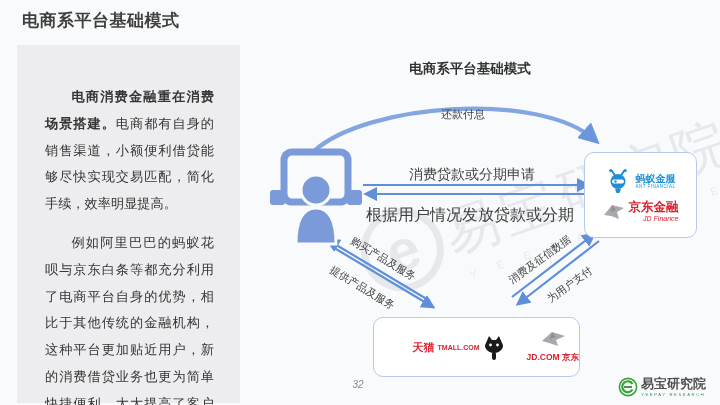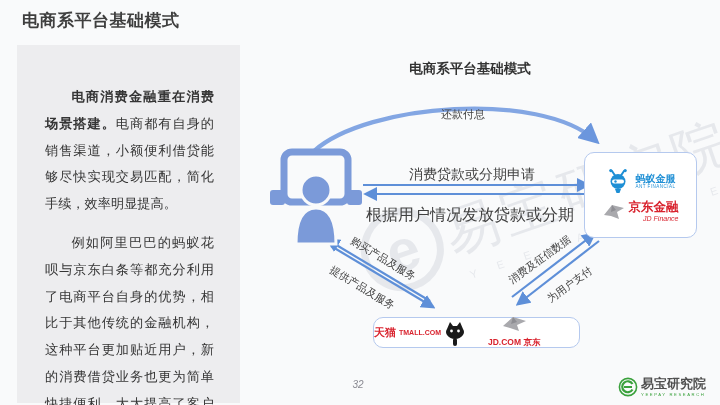--- a/index.html
+++ b/index.html
@@ -21,21 +21,21 @@
   svg text{font-family:"Liberation Sans","DejaVu Sans",sans-serif;}
   .arrow-label{font-size:10.5px;color:#414141;text-align:center;white-space:nowrap;}
   .rot{transform-origin:center center;}
   .box{background:#fff;border:1.5px solid #b5c9ee;border-radius:10px;box-sizing:border-box;}
   .finance-box{left:584px;top:152px;width:113px;height:86px;display:flex;flex-direction:column;justify-content:center;align-items:center;gap:7px;}
   .logo-row{display:flex;align-items:center;gap:4px;}
   .ant-name{font-size:10px;font-weight:bold;color:#1e8fd5;line-height:1.1;}
   .ant-sub{font-size:4.5px;color:#1e8fd5;letter-spacing:.5px;}
   .jdf-name{font-size:12.5px;font-weight:bold;color:#d9232e;line-height:1.1;}
   .jdf-sub{font-size:7px;color:#d9232e;text-align:right;font-style:italic;}
-  .platform-box{left:373px;top:317px;width:207px;height:31px;display:flex;align-items:center;justify-content:flex-start;gap:22px;}
+  .platform-box{left:373px;top:317px;width:207px;height:60px;display:flex;align-items:center;justify-content:flex-end;gap:22px;}
   .tmall-group{display:flex;align-items:center;gap:3px;}
   .tmall-name{font-size:11px;font-weight:bold;color:#d9232e;}
   .tmall-sub{font-size:7px;font-weight:bold;color:#d9232e;}
   .jd-group{display:flex;flex-direction:column;align-items:center;gap:5px;}
   .jd-name{font-size:8.5px;font-weight:bold;color:#d9232e;white-space:nowrap;}
   
   .page-num{left:346px;top:379px;width:24px;text-align:center;font-size:10px;color:#8a8a92;font-style:italic;}
   .brand{left:618px;top:377px;display:flex;align-items:center;gap:3px;}
   .brand-name{font-size:13px;font-weight:bold;color:#4f4f4f;line-height:1;}
   .brand-sub{font-size:4.2px;color:#3aa13c;letter-spacing:1.6px;margin-top:2px;}

